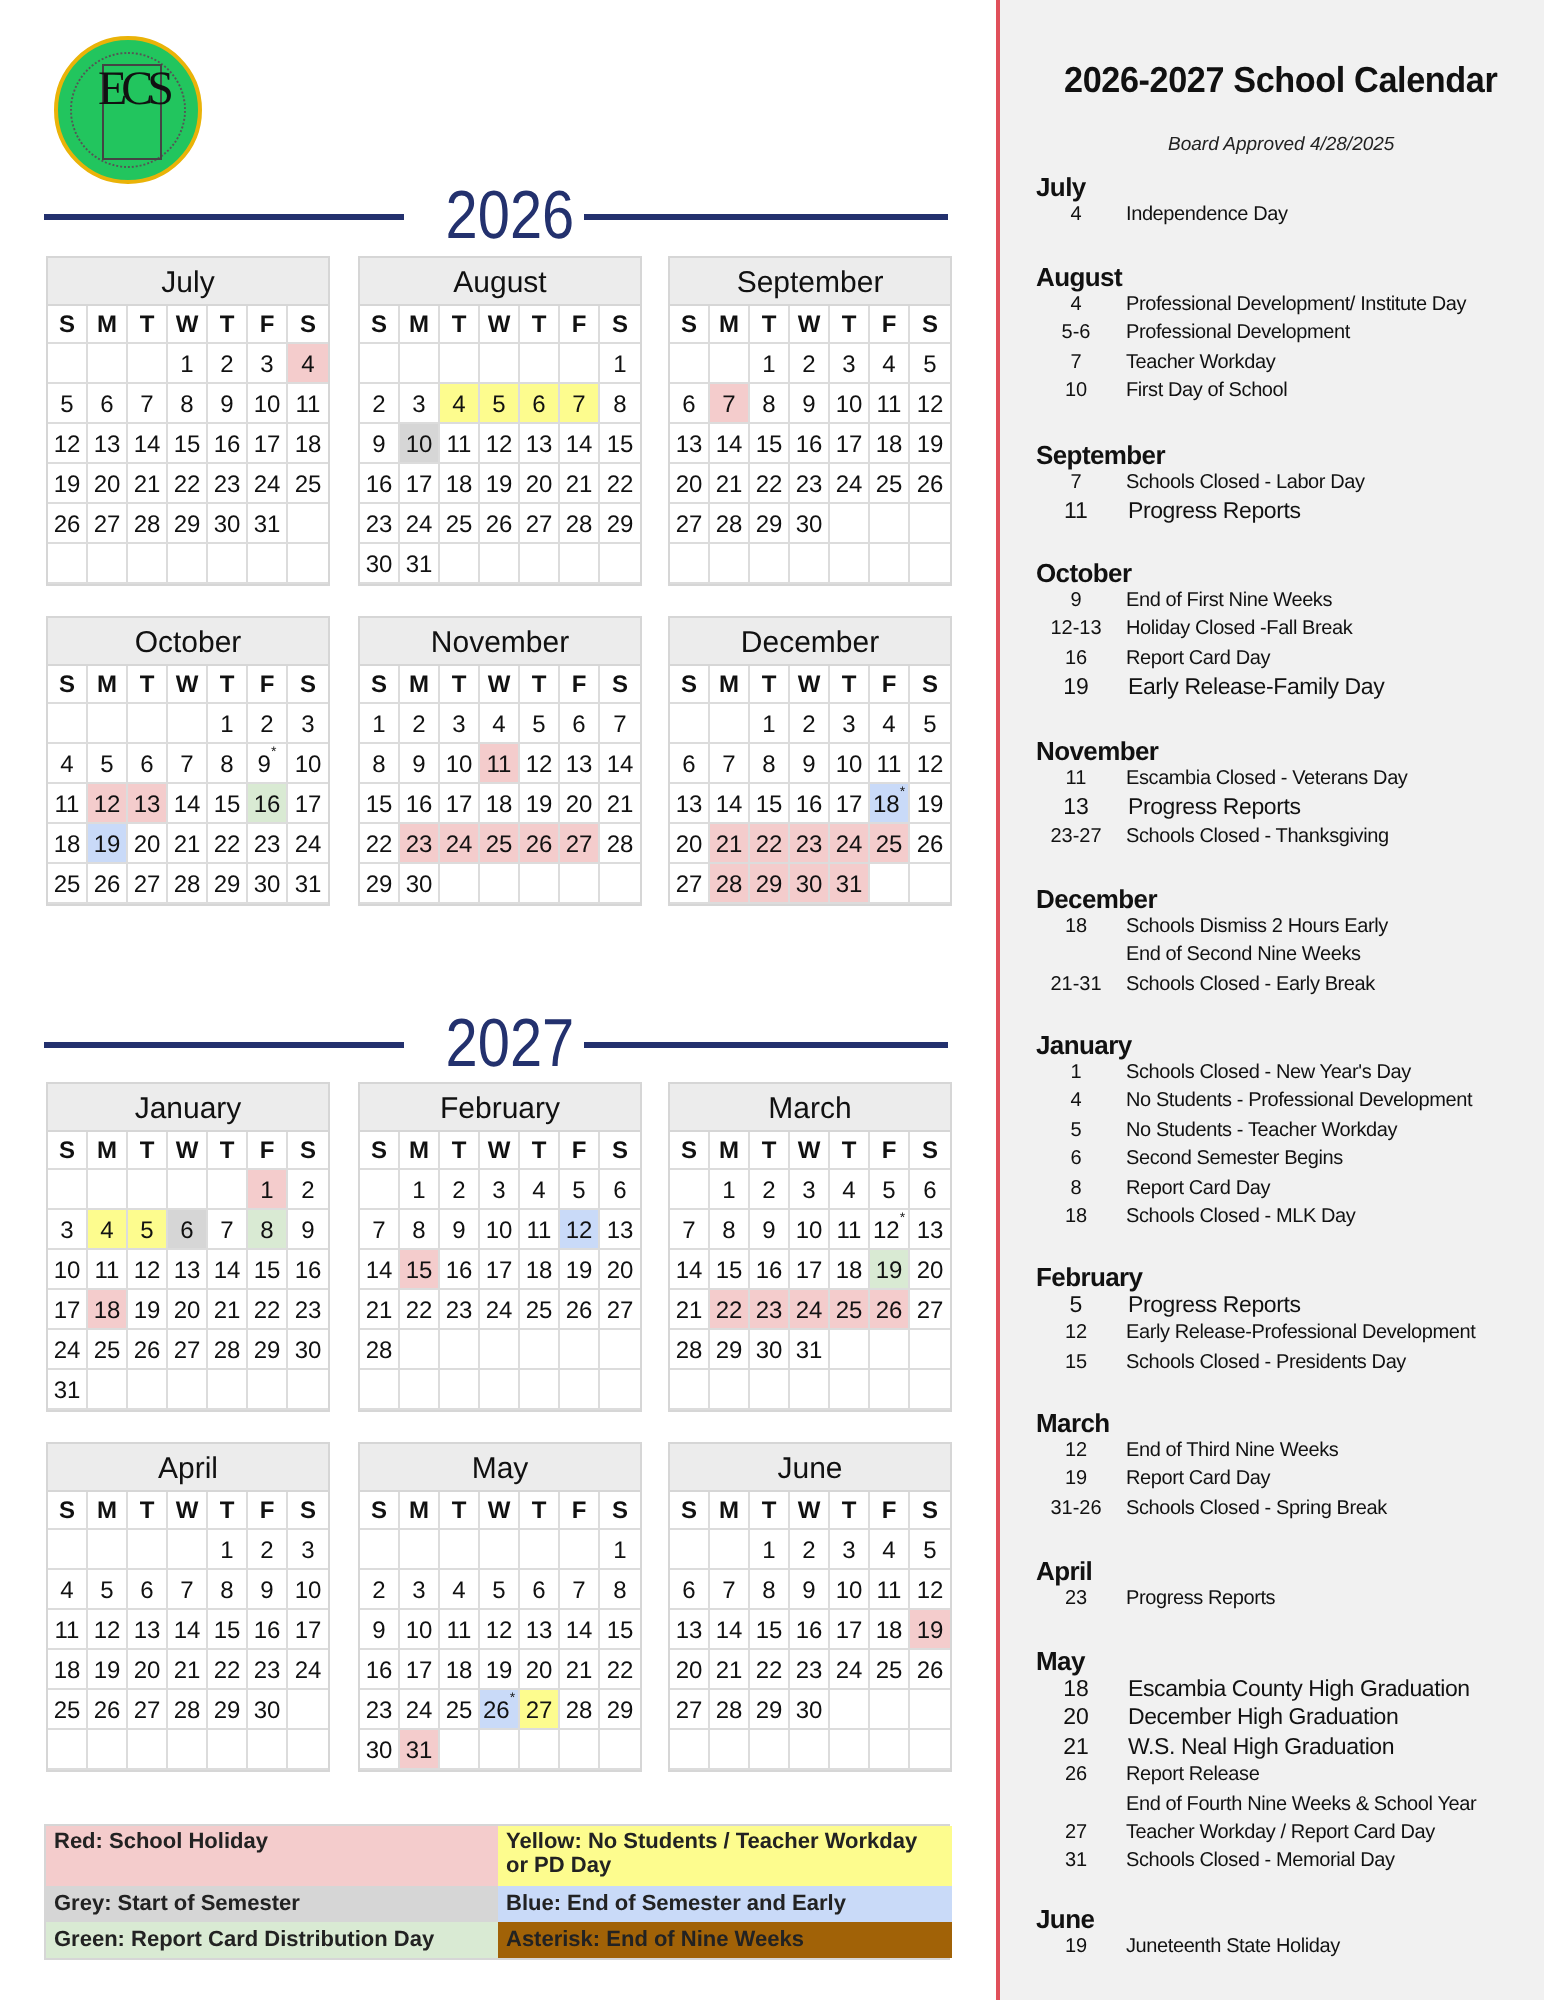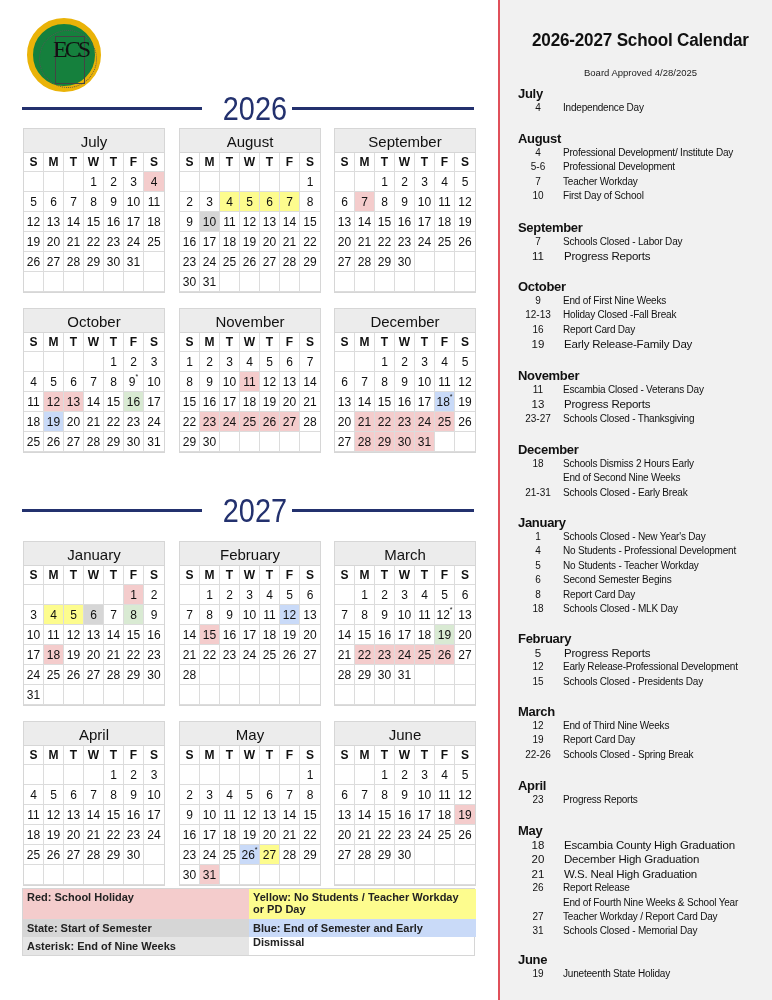--- a/index.html
+++ b/index.html
@@ -2,21 +2,21 @@
 <html><head>
 <meta charset="utf-8">
 <style>
   * { box-sizing: border-box; margin: 0; padding: 0; }
   html, body { width: 772px; height: 1000px; background: #ffffff; overflow: hidden; }
   body { font-family: "Liberation Sans", sans-serif; color: #111; position: relative; }
 
   .left { position: absolute; left: 0; top: 0; width: 498px; height: 1000px; background: #fff; }
   .right { position: absolute; left: 498px; top: 0; width: 274px; height: 1000px; background: #f1f1f1; border-left: 2px solid #e0505a; }
 
-  .logo { position: absolute; left: 27px; top: 18px; width: 74px; height: 74px; border-radius: 50%; border: 6px solid #eab308; background: #15803d; }
+  .logo { position: absolute; left: 27px; top: 18px; width: 74px; height: 74px; border-radius: 50%; border: 2px solid #eab308; background: #22c55e; }
   .logo .inner { position: absolute; left: 6px; top: 6px; width: 58px; height: 58px; border-radius: 50%; border: 1px dotted #555; }
   .logo .letters { position: absolute; left: 20px; top: 14px; font-family: "Liberation Serif", serif; font-size: 24px; line-height: 22px; color: #111; letter-spacing: -3px; }
   .logo .state { position: absolute; left: 22px; top: 12px; width: 30px; height: 48px; border: 1px solid #444; }
 
   .brand { position: absolute; left: 128px; top: 52px; font-size: 28px; color: #4a7ec0; font-family: "Liberation Sans", sans-serif; letter-spacing: 0px; }
 
   .year-row { position: absolute; left: 22px; width: 452px; height: 36px; }
   .year-row .line { position: absolute; top: 17px; height: 3px; background: #23316e; }
   .year-row .line.l { left: 0; width: 180px; }
   .year-row .line.r { right: 0; width: 182px; }
@@ -28,31 +28,31 @@
   .month .cell { height: 20px; border-right: 1px solid #dcdcdc; border-bottom: 1px solid #dcdcdc; text-align: center; font-size: 12px; line-height: 20px; color: #111; }
   .month .cell:nth-child(7n) { border-right: none; }
   .month .cell.dow { font-weight: bold; font-size: 12px; height: 19px; line-height: 19px; }
   .month .cell.red { background: #f4cccc; }
   .month .cell.yellow { background: #fdfc8e; }
   .month .cell.grey { background: #d6d6d6; }
   .month .cell.blue { background: #c9daf8; }
   .month .cell.green { background: #d9ead3; }
   .month .cell sup { font-size: 7px; vertical-align: top; line-height: 10px; }
 
-  .legend { position: absolute; left: 22px; top: 888px; width: 453px; border: 1px solid #d6d6d6; display: grid; grid-template-columns: 226px 227px; }
+  .legend { position: absolute; left: 22px; top: 912px; width: 453px; border: 1px solid #d6d6d6; display: grid; grid-template-columns: 226px 227px; }
   .legend div { font-size: 11px; font-weight: bold; padding: 2px 4px; line-height: 12px; color: #222; }
   .legend .lr { background: #f4cccc; height: 30px; }
   .legend .ly { background: #fdfc8e; height: 30px; }
   .legend .lg { background: #d6d6d6; height: 18px; line-height: 14px; }
   .legend .lb { background: #c9daf8; height: 18px; line-height: 14px; }
   .legend .lgr { background: #d9ead3; height: 18px; line-height: 14px; }
-  .legend .la { background: #e5e5e5; height: 18px; line-height: 14px; }
+  .legend .la { background: #a16207; height: 18px; line-height: 14px; }
 
   .cal-title { position: absolute; left: 32px; top: 30px; font-size: 18px; font-weight: bold; color: #111; letter-spacing: -0.2px; transform: scaleX(0.95); transform-origin: left; }
-  .approved { position: absolute; left: 84px; top: 67px; font-size: 9.5px; color: #222; }
+  .approved { position: absolute; left: 84px; top: 67px; font-size: 9.5px; font-style: italic; color: #222; }
 
   .ev-month { position: absolute; left: 18px; font-size: 13px; font-weight: bold; color: #111; letter-spacing: -0.3px; }
   .ev { position: absolute; left: 0; width: 272px; font-size: 10px; color: #111; height: 14px; line-height: 14px; }
   .ev .d { position: absolute; left: 18px; width: 40px; text-align: center; }
   .ev .t { position: absolute; left: 63px; white-space: nowrap; letter-spacing: -0.2px; }
   .ev.big { font-size: 11.5px; }
   .ev.big .t { left: 64px; }
 </style>
 </head>
 <body>
@@ -63,21 +63,21 @@
     <div class="state"></div>
     <div class="letters">ECS</div>
   </div>
 
   <div class="year-row" style="top:90px;">
     <div class="line l"></div>
     <div class="yr">2026</div>
     <div class="line r"></div>
   </div>
 
-  <div class="year-row" style="top:492px;">
+  <div class="year-row" style="top:504px;">
     <div class="line l"></div>
     <div class="yr">2027</div>
     <div class="line r"></div>
   </div>
 
   <div id="months">
       <div class="month" style="left: 23px; top: 128px;">
         <div class="mhead">July</div>
         <div class="grid">
           <div class="cell dow">S</div>
@@ -702,22 +702,23 @@
           <div class="cell"></div>
           <div class="cell"></div>
           <div class="cell"></div>
         </div>
       </div>
     </div>
 
   <div class="legend">
     <div class="lr">Red: School Holiday</div>
     <div class="ly">Yellow: No Students / Teacher Workday or PD Day</div>
-    <div class="lg">State: Start of Semester</div>
+    <div class="lg">Grey: Start of Semester</div>
     <div class="lb">Blue: End of Semester and Early Dismissal</div>
+    <div class="lgr">Green: Report Card Distribution Day</div>
     <div class="la">Asterisk: End of Nine Weeks</div>
   </div>
 </div>
 
 <div class="right">
   <div class="cal-title">2026-2027 School Calendar</div>
   <div class="approved">Board Approved 4/28/2025</div>
   <div id="events">
       <div class="ev-month" style="top: 86px;">July</div>
       <div class="ev" style="top: 101px;">
@@ -834,21 +835,21 @@
       <div class="ev-month" style="top: 704px;">March</div>
       <div class="ev" style="top: 719px;">
         <span class="d">12</span>
         <span class="t">End of Third Nine Weeks</span>
       </div>
       <div class="ev" style="top: 733.4px;">
         <span class="d">19</span>
         <span class="t">Report Card Day</span>
       </div>
       <div class="ev" style="top: 747.8px;">
-        <span class="d">22-26</span>
+        <span class="d">31-26</span>
         <span class="t">Schools Closed - Spring Break</span>
       </div>
       <div class="ev-month" style="top: 778px;">April</div>
       <div class="ev" style="top: 793px;">
         <span class="d">23</span>
         <span class="t">Progress Reports</span>
       </div>
       <div class="ev-month" style="top: 823px;">May</div>
       <div class="ev big" style="top: 838px;">
         <span class="d">18</span>

